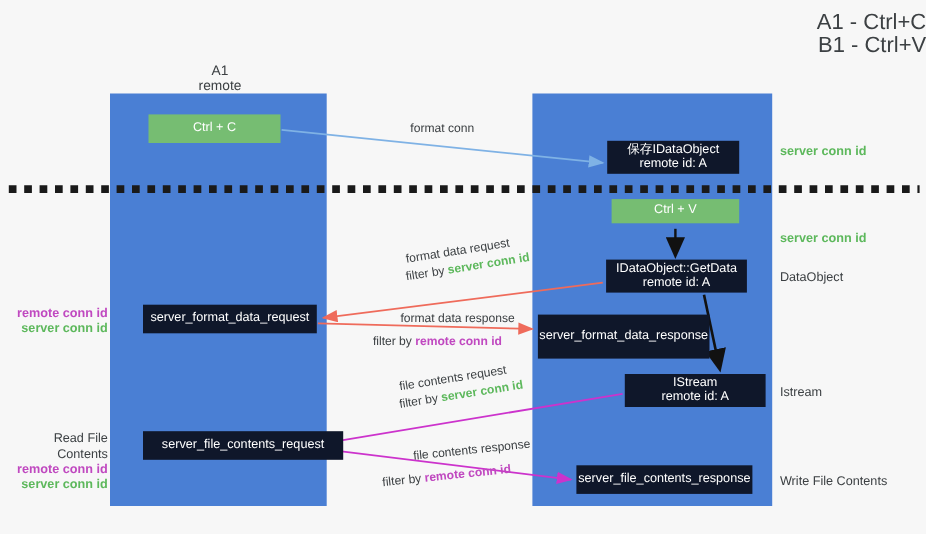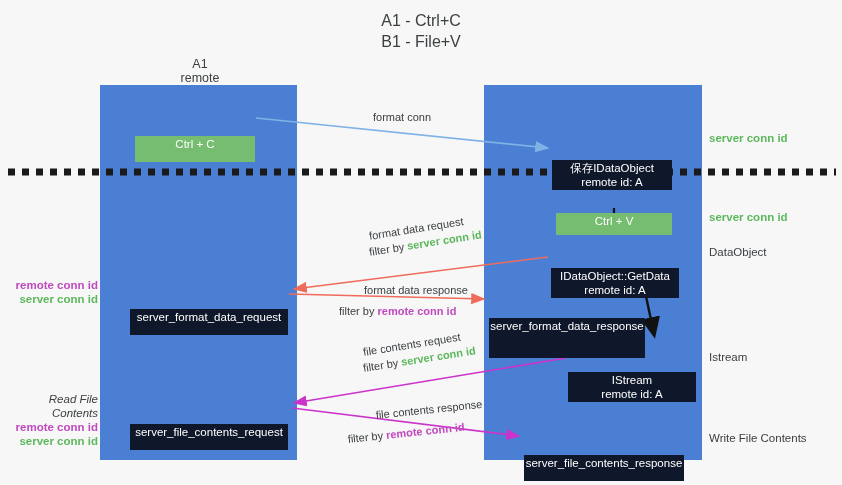--- a/index.html
+++ b/index.html
@@ -20,62 +20,62 @@
   .lane-header{
     position:absolute;text-align:center;font-size:12.5px;
     line-height:14px;color:#3c4043;
   }
   #header-a1{left:130px;top:57px;width:140px;}
   #header-b1{left:520px;top:57px;width:150px;}
   .lane-header .l1{display:block;}
   .lane-header .l2{display:block;}
 
   #title{
-    position:absolute;left:0;top:10px;width:842px;text-align:center;
-    font-size:16px;line-height:21px;color:#3c4043;
+    position:absolute;left:0;top:10px;width:842px;text-align:right;
+    font-size:20px;line-height:21px;color:#3c4043;
   }
   #title span{display:block;}
 
   .box{
     position:absolute;display:flex;flex-direction:column;
-    align-items:center;
+    align-items:center;justify-content:center;
     color:#ffffff;font-size:11.5px;line-height:13.5px;text-align:center;
-    box-sizing:border-box;padding:2px 4px;margin-top:32px;
+    box-sizing:border-box;padding:2px 4px;
   }
   .green{background:#76bd72;}
   .orange{background:#fbb košik;}
   .orange{background:#fbb040;}
   .orange{background:#0f172a;}
 
   
   #box-ctrlc{left:135px;top:104px;width:120px;height:26px;}
   #box-idataobject{left:552px;top:128px;width:120px;height:30px;}
   #box-ctrlv{left:556px;top:181px;width:116px;height:22px;}
   #box-getdata{left:551px;top:236px;width:128px;height:30px;}
   #box-fmtreq{left:130px;top:277px;width:158px;height:26px;}
   #box-fmtresp{left:489px;top:286px;width:156px;height:40px;}
   #box-istream{left:568px;top:340px;width:128px;height:30px;}
-  #box-filereq{left:130px;top:392px;width:158px;height:26px;}
+  #box-filereq{left:130px;top:392px;width:182px;height:26px;}
   #box-fileresp{left:524px;top:423px;width:160px;height:26px;}
 
   .side-label{
     position:absolute;font-size:11.5px;line-height:14px;color:#3c4043;
   }
   .green-txt{color:#5db85c;font-weight:bold;}
   .magenta-txt{color:#c049c0;font-weight:bold;}
 
   #lbl-serverconn-1{left:709px;top:131px;}
   #lbl-serverconn-2{left:709px;top:210px;}
   #lbl-dataobject{left:709px;top:245px;}
   #lbl-istream{left:709px;top:350px;}
   #lbl-writefile{left:709px;top:431px;}
 
   #lbl-left-mid{left:8px;top:278px;width:90px;text-align:right;}
   #lbl-left-bottom{left:8px;top:392px;width:90px;text-align:right;}
-  #lbl-left-bottom .plain{color:#3c4043;font-weight:normal;display:block;font-style:italic;}
+  #lbl-left-bottom .plain{color:#3c4043;font-weight:normal;display:block;}
   .side-label span{display:block;}
 
   .arrow-label{
     position:absolute;font-size:11px;line-height:15px;color:#3c4043;
     white-space:nowrap;
   }
   #al-formatlist{left:373px;top:110px;}
   #al-fdr{left:368px;top:229px;transform:rotate(-9deg);transform-origin:left top;}
   #al-fdr2{left:368px;top:245px;transform:rotate(-9deg);transform-origin:left top;}
   #al-fdresp{left:364px;top:283px;}
@@ -87,21 +87,21 @@
 
   svg#wires{position:absolute;left:0;top:0;width:842px;height:485px;pointer-events:none;}
 </style>
 </head>
 <body>
 
 <div id="stage">
 
   <div id="title">
     <span>A1 - Ctrl+C</span>
-    <span>B1 - File+V</span>
+    <span>B1 - Ctrl+V</span>
   </div>
 
   <div class="lane-header" id="header-a1">
     <span class="l1">A1</span>
     <span class="l2">remote</span>
   </div>
 
   <div class="lane" id="lane-a1"></div>
   <div class="lane" id="lane-b1"></div>
 

